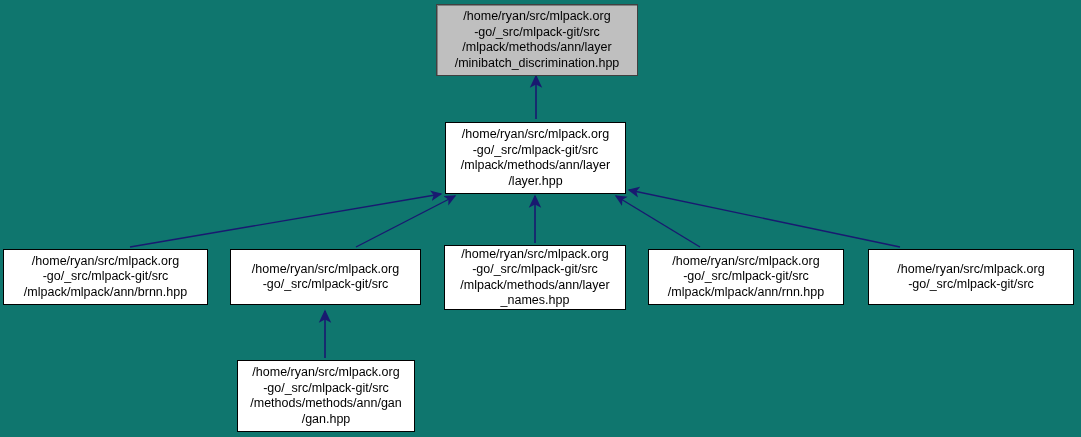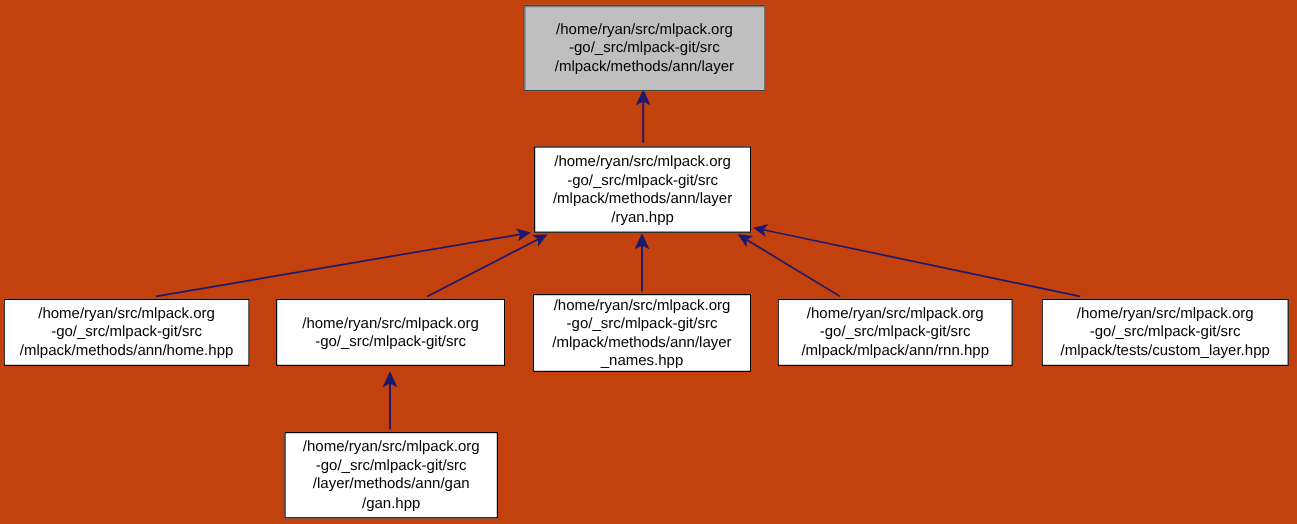--- a/index.html
+++ b/index.html
@@ -4,21 +4,21 @@
 <style>
   html, body {
     margin: 0;
     padding: 0;
     background: #ffffff;
   }
   #graph-root {
     position: relative;
     width: 1081px;
     height: 437px;
-    background: #c2410c;
+    background: #0f766e;
     font-family: "Liberation Sans", sans-serif;
     overflow: hidden;
   }
   #edge-layer {
     position: absolute;
     left: 0;
     top: 0;
     width: 1081px;
     height: 437px;
   }
@@ -71,33 +71,34 @@
 
     <line x1="900" y1="247" x2="629" y2="190" stroke="#191970" stroke-width="1.4" marker-end="url(#arrowhead)"></line>
 
     <line x1="325" y1="358" x2="325" y2="311" stroke="#191970" stroke-width="1.6" marker-end="url(#arrowhead)"></line>
   </svg>
 
   <div class="node highlight" style="left:436px; top:4px; width:202px; height:72px;">
     <span class="node-line">/home/ryan/src/mlpack.org</span>
     <span class="node-line">-go/_src/mlpack-git/src</span>
     <span class="node-line">/mlpack/methods/ann/layer</span>
+    <span class="node-line">/minibatch_discrimination.hpp</span>
   </div>
 
   <div class="node" style="left:445px; top:122px; width:181px; height:72px;">
     <span class="node-line">/home/ryan/src/mlpack.org</span>
     <span class="node-line">-go/_src/mlpack-git/src</span>
     <span class="node-line">/mlpack/methods/ann/layer</span>
-    <span class="node-line">/ryan.hpp</span>
+    <span class="node-line">/layer.hpp</span>
   </div>
 
   <div class="node" style="left:3px; top:249px; width:205px; height:56px;">
     <span class="node-line">/home/ryan/src/mlpack.org</span>
     <span class="node-line">-go/_src/mlpack-git/src</span>
-    <span class="node-line">/mlpack/methods/ann/home.hpp</span>
+    <span class="node-line">/mlpack/mlpack/ann/brnn.hpp</span>
   </div>
 
   <div class="node" style="left:230px; top:249px; width:191px; height:56px;">
     <span class="node-line">/home/ryan/src/mlpack.org</span>
     <span class="node-line">-go/_src/mlpack-git/src</span>
   </div>
 
   <div class="node" style="left:444px; top:245px; width:182px; height:65px;">
     <span class="node-line">/home/ryan/src/mlpack.org</span>
     <span class="node-line">-go/_src/mlpack-git/src</span>
@@ -107,23 +108,22 @@
 
   <div class="node" style="left:648px; top:249px; width:196px; height:56px;">
     <span class="node-line">/home/ryan/src/mlpack.org</span>
     <span class="node-line">-go/_src/mlpack-git/src</span>
     <span class="node-line">/mlpack/mlpack/ann/rnn.hpp</span>
   </div>
 
   <div class="node" style="left:868px; top:249px; width:206px; height:56px;">
     <span class="node-line">/home/ryan/src/mlpack.org</span>
     <span class="node-line">-go/_src/mlpack-git/src</span>
-    <span class="node-line">/mlpack/tests/custom_layer.hpp</span>
   </div>
 
   <div class="node" style="left:237px; top:360px; width:178px; height:72px;">
     <span class="node-line">/home/ryan/src/mlpack.org</span>
     <span class="node-line">-go/_src/mlpack-git/src</span>
-    <span class="node-line">/layer/methods/ann/gan</span>
+    <span class="node-line">/methods/methods/ann/gan</span>
     <span class="node-line">/gan.hpp</span>
   </div>
 
 </div>
 
 </body></html>

